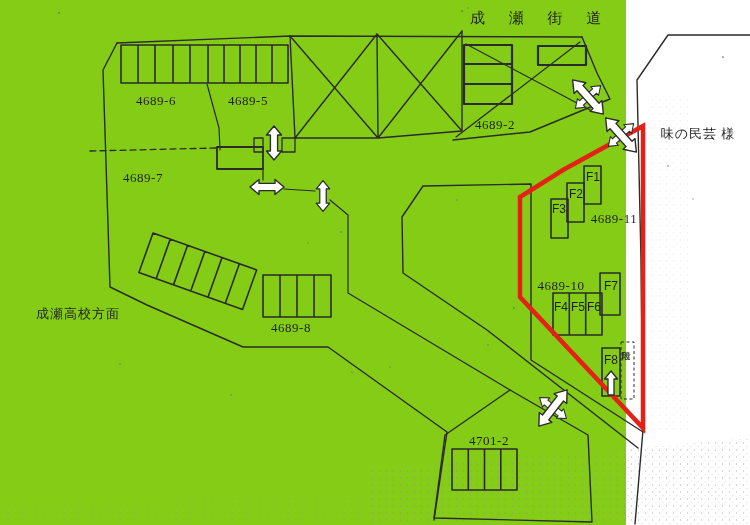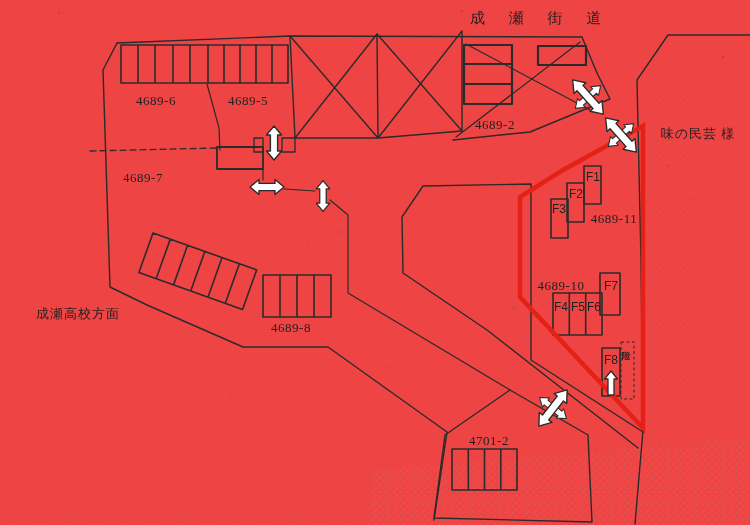--- a/index.html
+++ b/index.html
@@ -1,16 +1,16 @@
 <!DOCTYPE html>
 <html><head>
 <meta charset="utf-8">
 <style>
   html,body{margin:0;padding:0;background:#ffffff;width:750px;height:525px;overflow:hidden;}
-  #stage{position:relative;width:750px;height:525px;background:#ef4444;}
+  #stage{position:relative;width:626px;height:525px;background:#84cc16;}
   svg{display:block;}
   .lbl{font-family:"Liberation Serif","DejaVu Serif",serif;fill:#1f1f1f;font-size:13px;letter-spacing:0.5px;}
   .lbl-big{font-family:"Liberation Serif","DejaVu Serif",serif;fill:#1f1f1f;font-size:15px;letter-spacing:10px;}
   .lbl-jp{font-family:"Liberation Serif","DejaVu Serif",serif;fill:#1f1f1f;font-size:13px;letter-spacing:1px;}
   .lbl-f{font-family:"Liberation Sans","DejaVu Sans",sans-serif;fill:#1f1f1f;font-size:12px;}
   .vtext{writing-mode:vertical-rl;text-orientation:upright;font-family:"Liberation Serif","DejaVu Serif",serif;
          font-size:9px;color:#1f1f1f;line-height:1;}
   .ink{stroke:#2b2b2b;fill:none;stroke-linecap:round;stroke-linejoin:round;}
 </style>
 </head>

